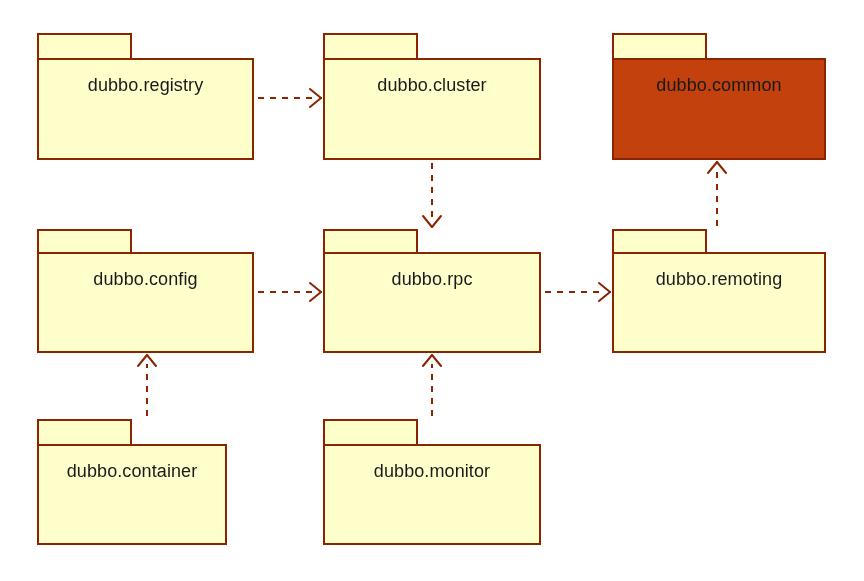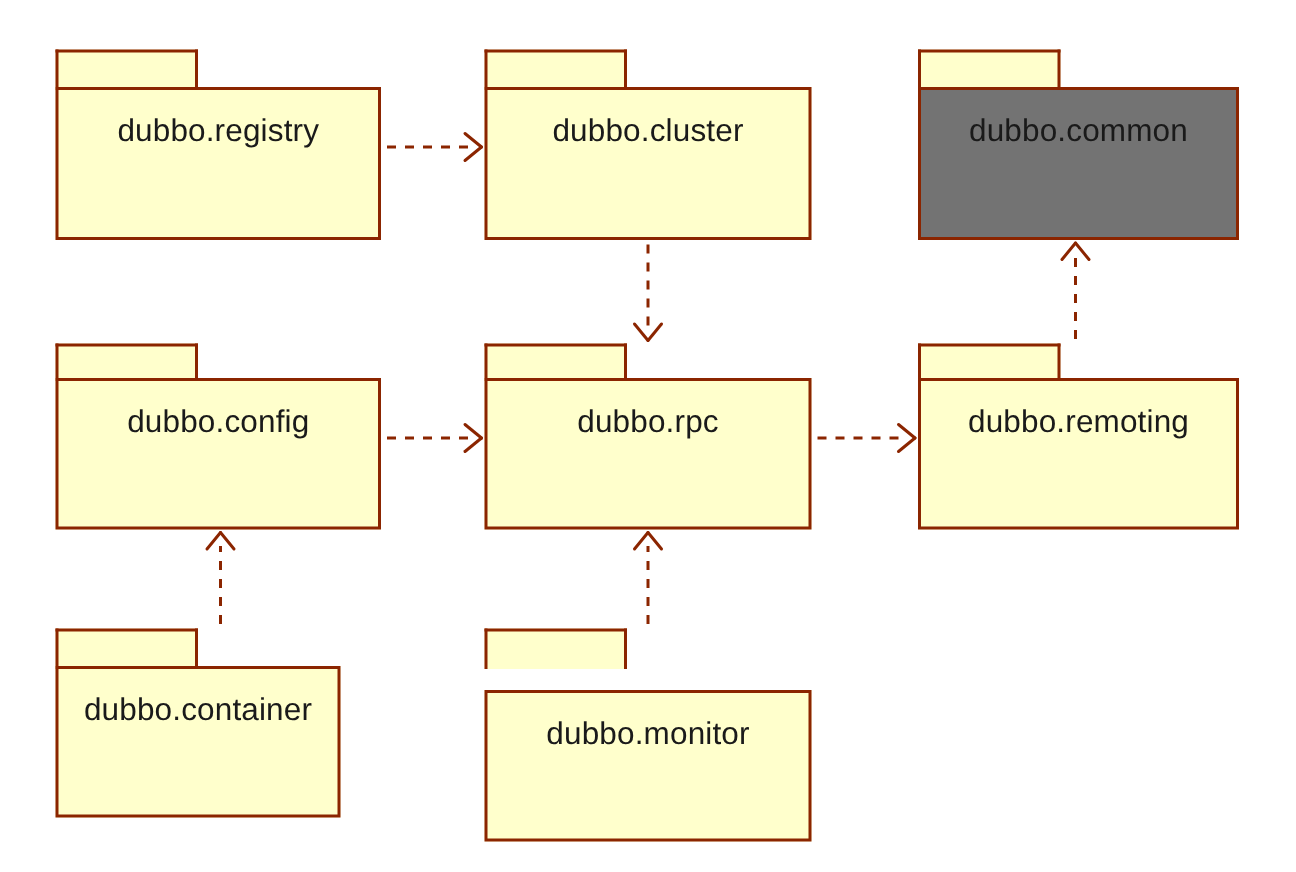--- a/index.html
+++ b/index.html
@@ -45,21 +45,21 @@
     box-sizing: border-box;
     background: #ffffcc;
     border: 2px solid #8b2500;
     display: flex;
     align-items: flex-start;
     justify-content: center;
   }
   .pkg-label {
     display: block;
     margin-top: 16px;
-    font-size: 21px;
+    font-size: 18px;
     line-height: 1.1;
     color: #1a1a1a;
     white-space: nowrap;
     letter-spacing: 0.1px;
   }
 </style>
 </head>
 <body>
 
 <div id="diagram-canvas">
@@ -110,21 +110,21 @@
         </div>
       </div>
       <div class="pkg" style="left: 323px; top: 33px; width: 218px; height: 127px;">
         <div class="pkg-tab" style="width: 95px; height: 27px; background: rgb(255, 255, 204); border-color: rgb(139, 37, 0);"></div>
         <div class="pkg-body" style="top: 25px; width: 218px; height: 102px; background: rgb(255, 255, 204); border-color: rgb(139, 37, 0); text-align: right;">
           <span class="pkg-label" style="color: rgb(26, 26, 26);">dubbo.cluster</span>
         </div>
       </div>
       <div class="pkg" style="left: 612px; top: 33px; width: 214px; height: 127px;">
         <div class="pkg-tab" style="width: 95px; height: 27px; background: rgb(255, 255, 204); border-color: rgb(139, 37, 0);"></div>
-        <div class="pkg-body" style="top: 25px; width: 214px; height: 102px; background: #737373; border-color: rgb(139, 37, 0); text-align: center;">
+        <div class="pkg-body" style="top: 25px; width: 214px; height: 102px; background: #c2410c; border-color: rgb(139, 37, 0); text-align: center;">
           <span class="pkg-label" style="color: rgb(26, 26, 26);">dubbo.common</span>
         </div>
       </div>
       <div class="pkg" style="left: 37px; top: 229px; width: 261px; height: 124px;">
         <div class="pkg-tab" style="width: 95px; height: 25px; background: rgb(255, 255, 204); border-color: rgb(139, 37, 0);"></div>
         <div class="pkg-body" style="top: 23px; width: 217px; height: 101px; background: rgb(255, 255, 204); border-color: rgb(139, 37, 0);">
           <span class="pkg-label" style="color: rgb(26, 26, 26);">dubbo.config</span>
         </div>
       </div>
       <div class="pkg" style="left: 323px; top: 229px; width: 218px; height: 124px; padding-left: 42px;">
@@ -140,19 +140,19 @@
         </div>
       </div>
       <div class="pkg" style="left: 37px; top: 419px; width: 217px; height: 126px;">
         <div class="pkg-tab" style="width: 95px; height: 27px; background: rgb(255, 255, 204); border-color: rgb(139, 37, 0);"></div>
         <div class="pkg-body" style="top: 25px; width: 190px; height: 101px; background: rgb(255, 255, 204); border-color: rgb(139, 37, 0);">
           <span class="pkg-label" style="color: rgb(26, 26, 26);">dubbo.container</span>
         </div>
       </div>
       <div class="pkg" style="left: 323px; top: 419px; width: 218px; height: 126px;">
         <div class="pkg-tab" style="width: 95px; height: 27px; background: rgb(255, 255, 204); border-color: rgb(139, 37, 0);"></div>
-        <div class="pkg-body" style="top: 41px; width: 218px; height: 101px; background: rgb(255, 255, 204); border-color: rgb(139, 37, 0);">
+        <div class="pkg-body" style="top: 25px; width: 218px; height: 101px; background: rgb(255, 255, 204); border-color: rgb(139, 37, 0);">
           <span class="pkg-label" style="color: rgb(26, 26, 26);">dubbo.monitor</span>
         </div>
       </div>
     </div>
 
 </div>
 
 </body></html>

